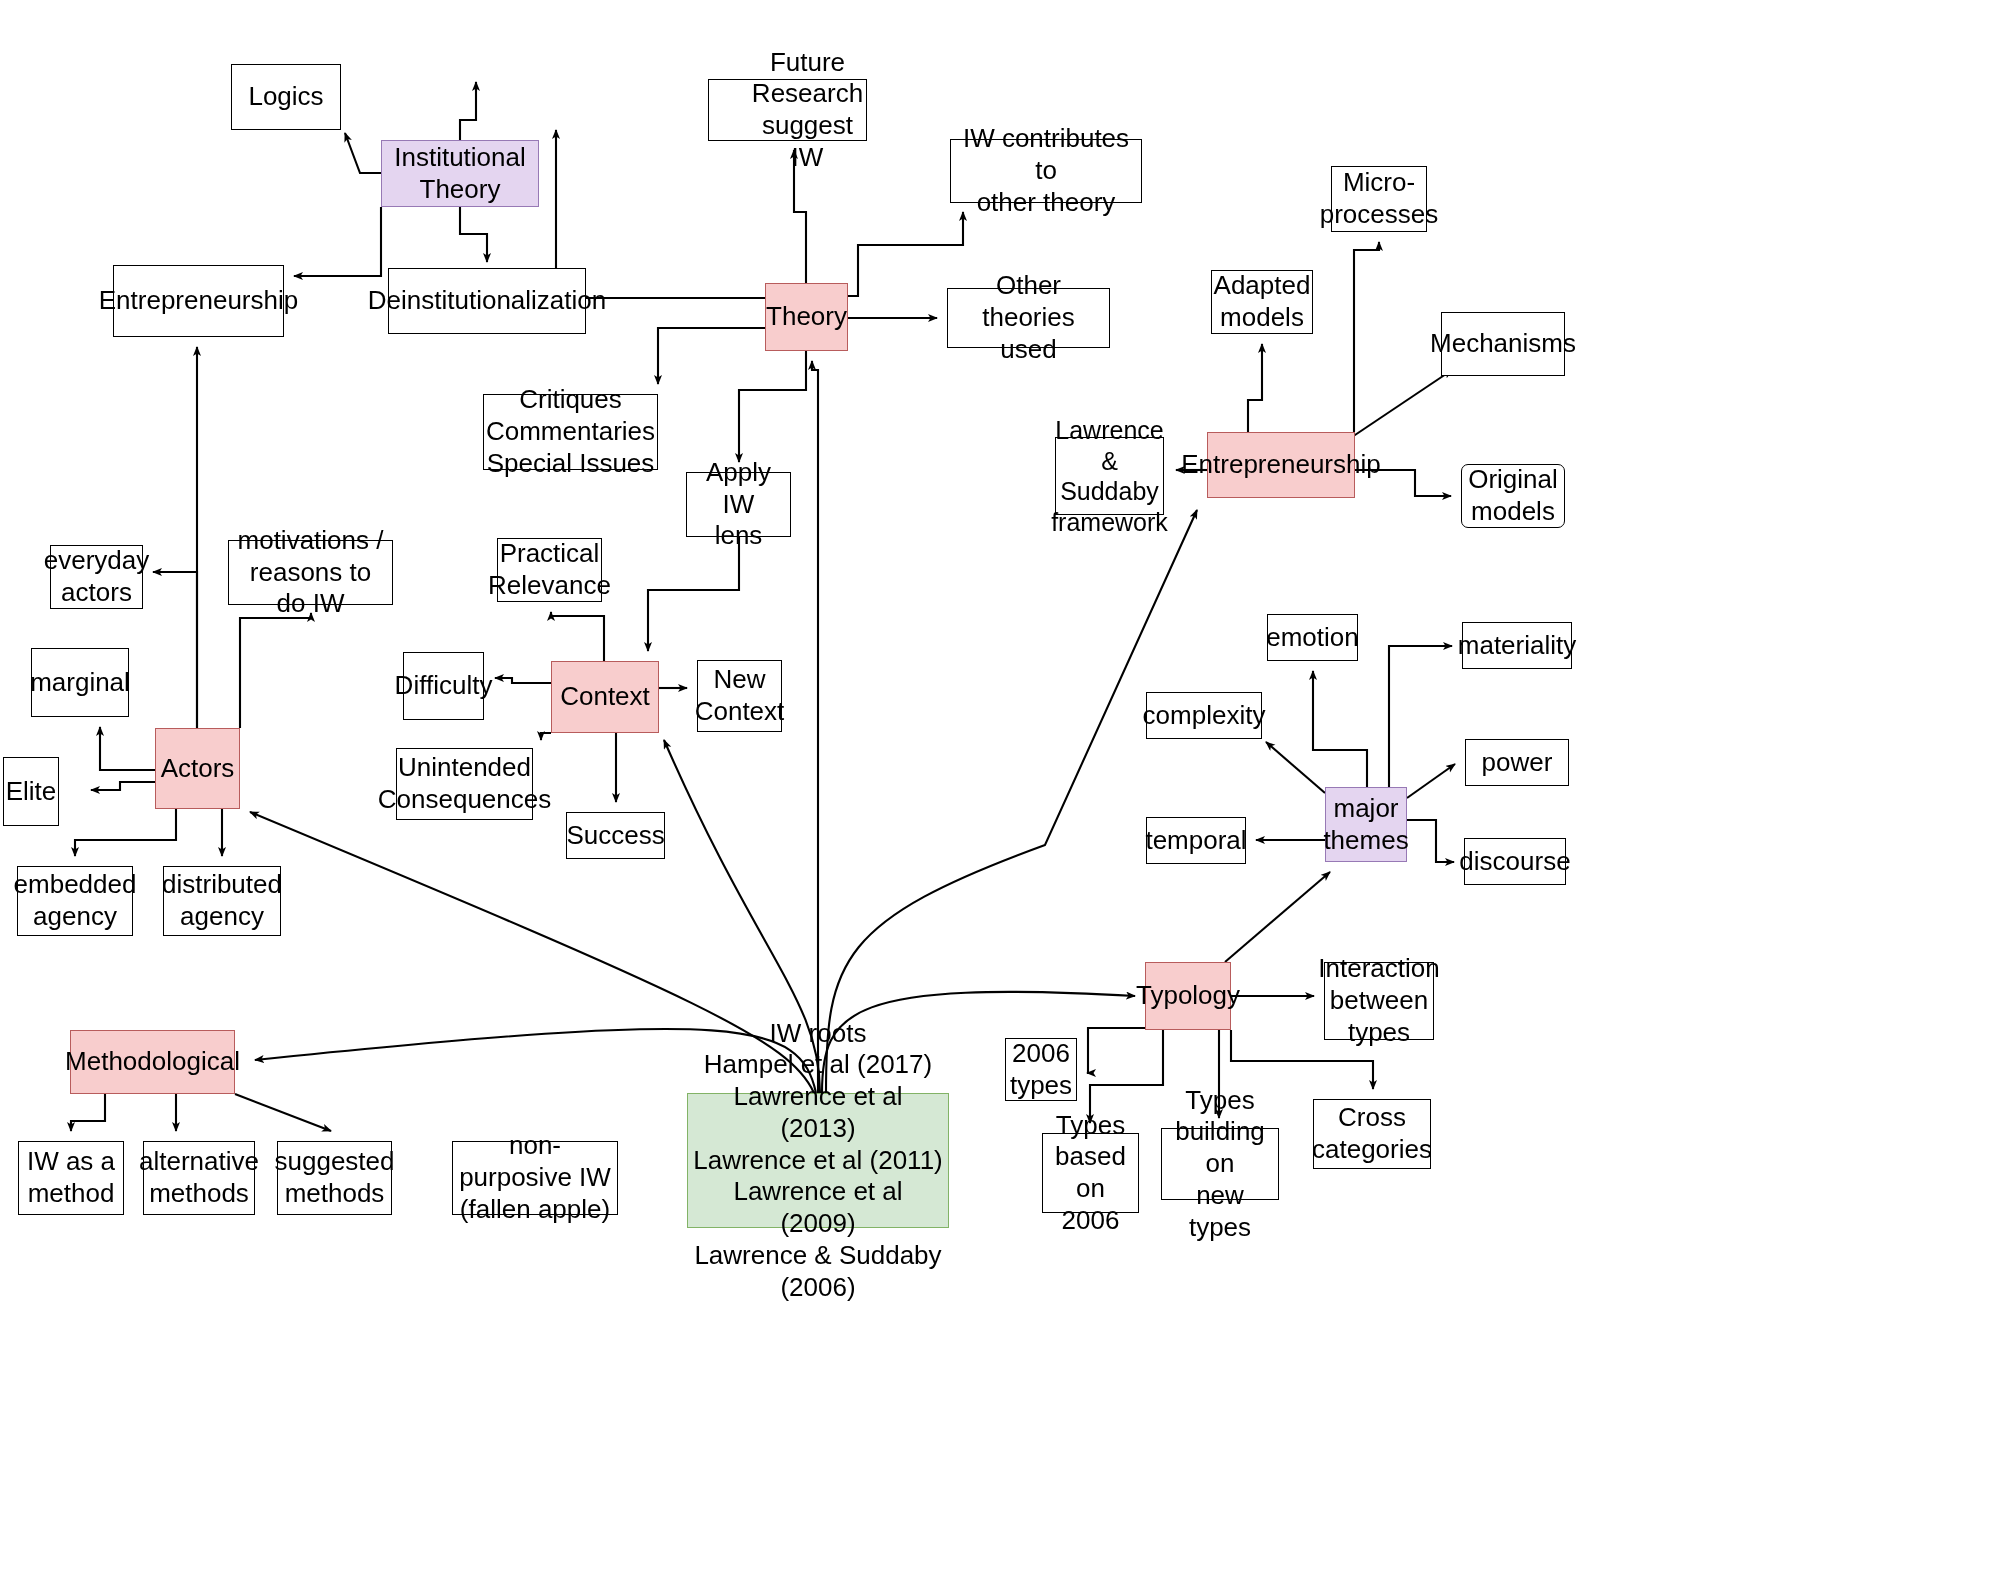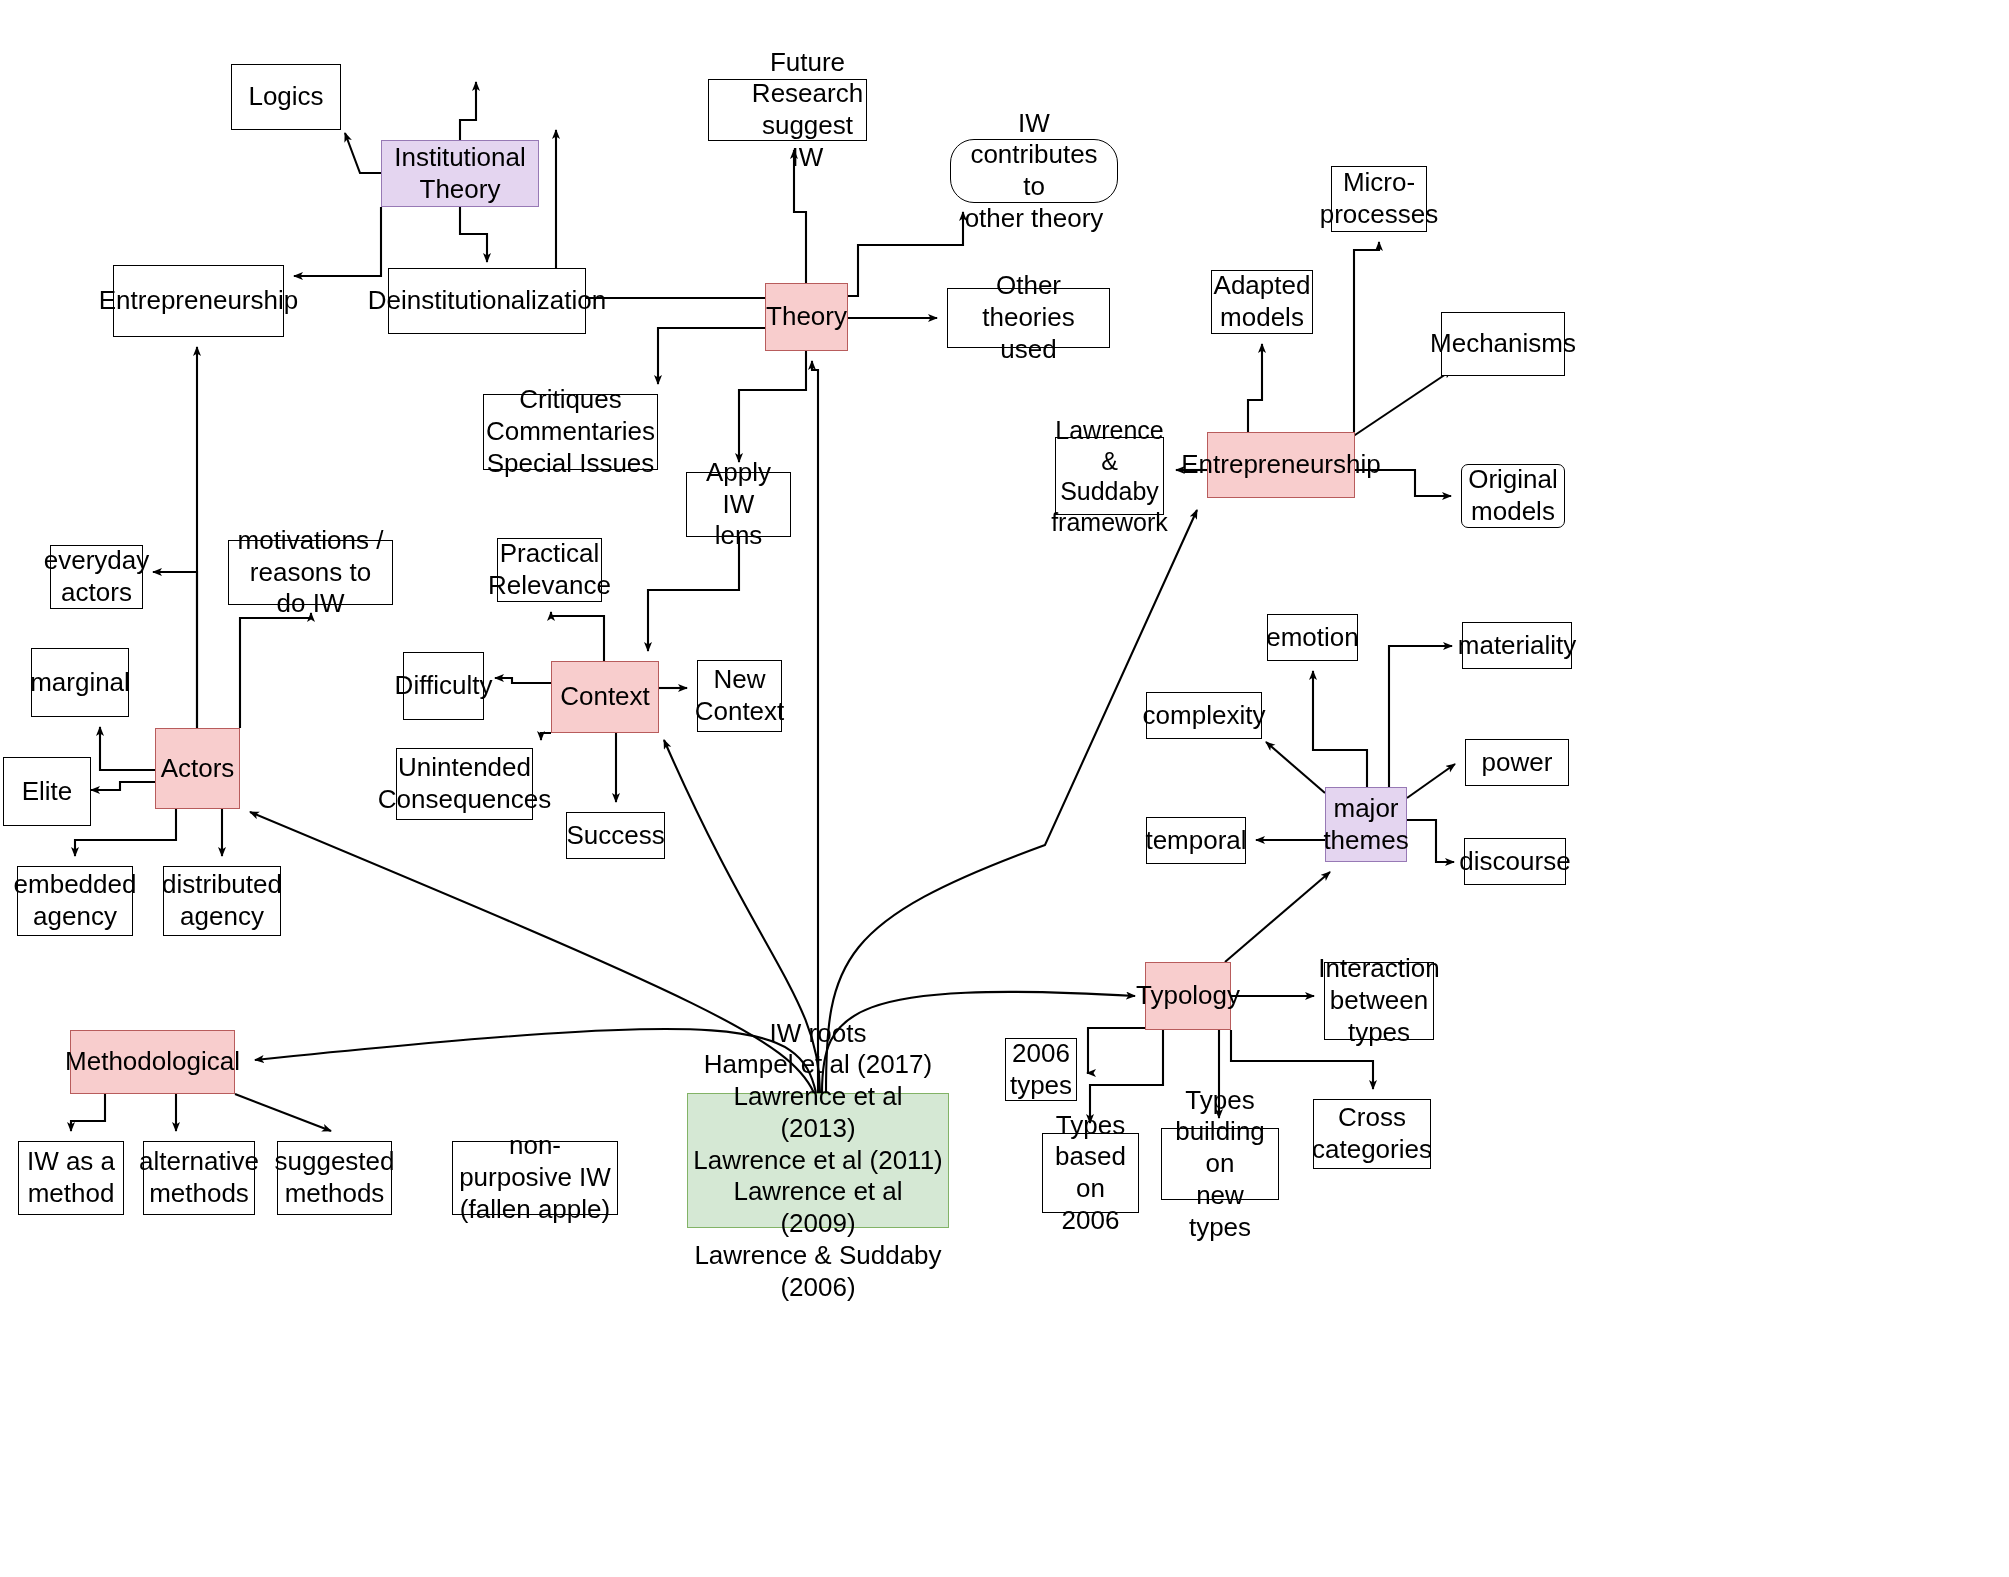--- a/index.html
+++ b/index.html
@@ -131,21 +131,21 @@
     </g>
   </svg>
 
   <div class="node" style="left:231px;top:64px;width:110px;height:66px;">Logics</div>
   <div class="node purple" style="left:381px;top:140px;width:158px;height:67px;">Institutional Theory</div>
   <div class="node" style="left:113px;top:265px;width:171px;height:72px;">Entrepreneurship</div>
   <div class="node" style="left:388px;top:268px;width:198px;height:66px;">Deinstitutionalization</div>
 
   <div class="node" style="left:708px;top:79px;width:159px;height:62px;padding-left:45px;">Future Research
 suggest IW</div>
-  <div class="node" style="left:950px;top:139px;width:168px;height:64px;border-radius:24px;">IW contributes to
+  <div class="node" style="left:950px;top:139px;width:192px;height:64px;">IW contributes to
 other theory</div>
   <div class="node pink" style="left:765px;top:283px;width:83px;height:68px;">Theory</div>
   <div class="node" style="left:947px;top:288px;width:163px;height:60px;">Other theories used</div>
 
   <div class="node" style="left:1331px;top:166px;width:96px;height:66px;">Micro-
 processes</div>
   <div class="node" style="left:1211px;top:270px;width:102px;height:64px;">Adapted
 models</div>
   <div class="node" style="left:1441px;top:312px;width:124px;height:64px;">Mechanisms</div>
   <div class="node" style="left:483px;top:394px;width:175px;height:76px;">Critiques
@@ -168,21 +168,21 @@
 Relevance</div>
   <div class="node" style="left:1267px;top:614px;width:91px;height:47px;">emotion</div>
   <div class="node" style="left:1462px;top:622px;width:110px;height:47px;">materiality</div>
   <div class="node" style="left:31px;top:648px;width:98px;height:69px;">marginal</div>
   <div class="node" style="left:403px;top:652px;width:81px;height:68px;">Difficulty</div>
   <div class="node pink" style="left:551px;top:661px;width:108px;height:72px;">Context</div>
   <div class="node" style="left:697px;top:660px;width:85px;height:72px;">New
 Context</div>
   <div class="node" style="left:1146px;top:692px;width:116px;height:47px;">complexity</div>
   <div class="node" style="left:1465px;top:739px;width:104px;height:47px;">power</div>
-  <div class="node" style="left:3px;top:757px;width:88px;height:69px;">Elite</div>
+  <div class="node" style="left:3px;top:757px;width:56px;height:69px;">Elite</div>
   <div class="node pink" style="left:155px;top:728px;width:85px;height:81px;">Actors</div>
   <div class="node" style="left:396px;top:748px;width:137px;height:72px;">Unintended
 Consequences</div>
   <div class="node" style="left:1146px;top:817px;width:100px;height:47px;">temporal</div>
   <div class="node purple" style="left:1325px;top:787px;width:82px;height:75px;">major
 themes</div>
   <div class="node" style="left:1464px;top:838px;width:102px;height:47px;">discourse</div>
   <div class="node" style="left:566px;top:812px;width:99px;height:47px;">Success</div>
   <div class="node" style="left:17px;top:866px;width:116px;height:70px;">embedded
 agency</div>

